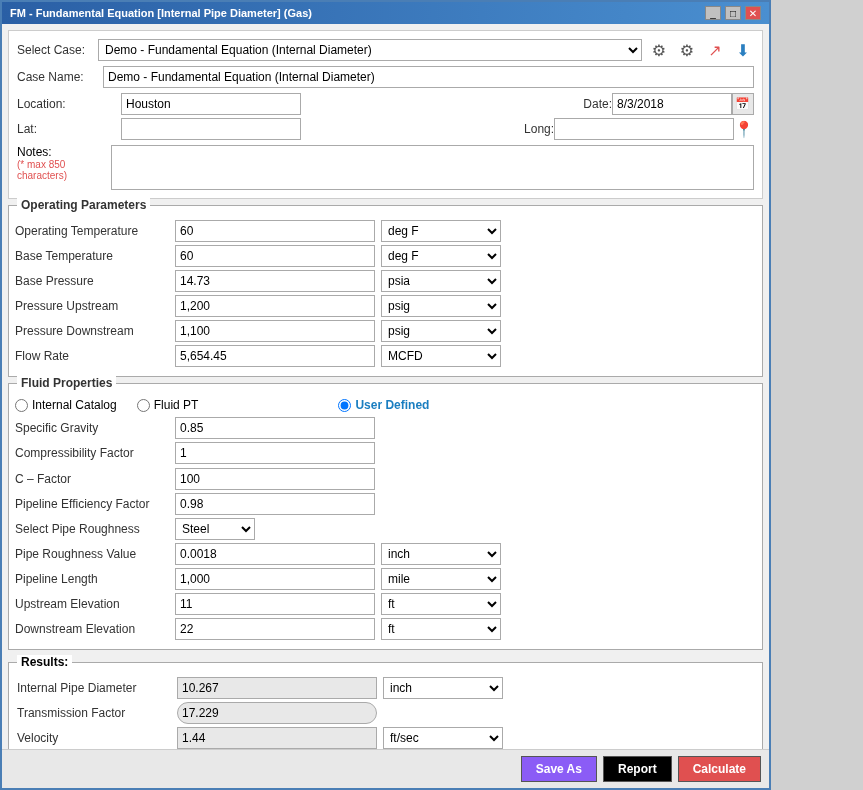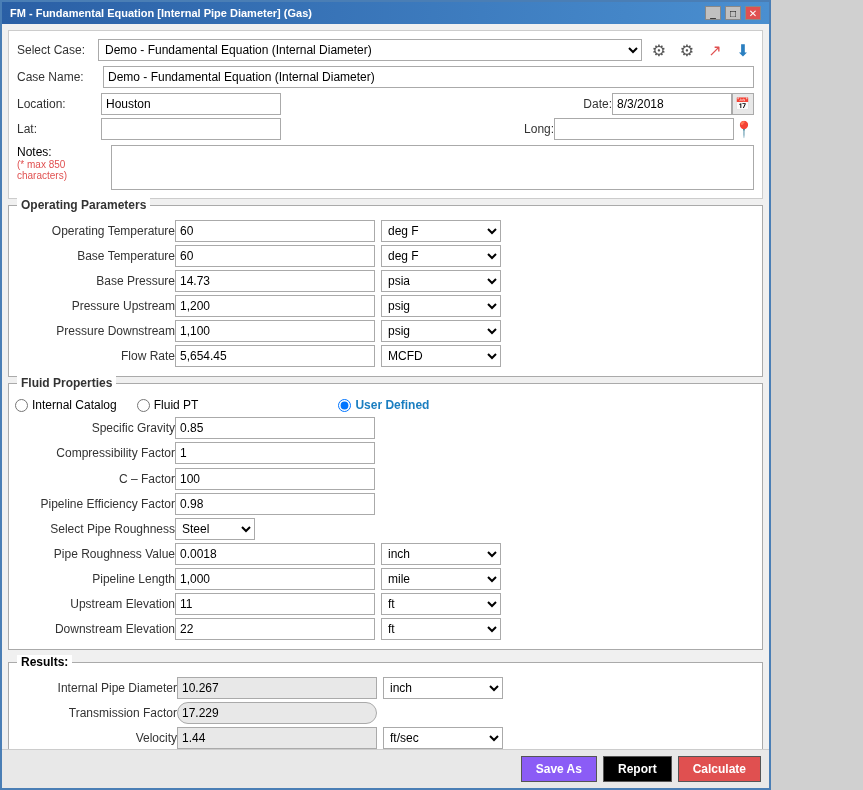--- a/index.html
+++ b/index.html
@@ -34,21 +34,21 @@
 
     .header-row { display: flex; align-items: center; gap: 6px; margin-bottom: 5px; }
     .select-case-label { min-width: 75px; }
     .select-case-dropdown { flex: 1; height: 22px; }
     .icon-btn { width: 22px; height: 22px; border: none; background: transparent; cursor: pointer; font-size: 14px; display: flex; align-items: center; justify-content: center; }
     .date-input { width: 120px; height: 22px; border: 1px solid #aaa; background: white; padding: 2px 4px; }
     .cal-btn { width: 22px; height: 22px; border: 1px solid #aaa; background: #e8e8e8; cursor: pointer; display: flex; align-items: center; justify-content: center; font-size: 12px; }
 
     .notes-area { width: 100%; height: 45px; border: 1px solid #aaa; background: white; resize: none; padding: 2px 4px; font-size: 11px; }
     .param-row { display: flex; align-items: center; margin-bottom: 3px; }
-    .param-label { width: 160px; color: #333; flex-shrink: 0; text-align: right; }
+    .param-label { width: 160px; color: #333; flex-shrink: 0; }
     .param-input { width: 200px; height: 22px; border: 1px solid #aaa; background: white; padding: 2px 4px; }
     .param-unit { margin-left: 6px; }
     .param-unit select { width: 120px; }
     .radio-row { display: flex; align-items: center; gap: 20px; margin-bottom: 5px; }
     .radio-item { display: flex; align-items: center; gap: 4px; cursor: pointer; }
     .result-input-normal { background: #e8e8e8 !important; }
 
     .results-section { border: 1px solid #aaa; background: white; padding: 8px; position: relative; margin-top: 6px; }
     .results-title { position: absolute; top: -8px; left: 8px; background: white; padding: 0 4px; font-weight: bold; }
 
@@ -65,21 +65,21 @@
     .unit-select { width: 120px; height: 22px; }
 
     .pipe-roughness-row { display: flex; align-items: center; margin-bottom: 3px; }
     .pipe-roughness-select-wrap { display: flex; align-items: center; gap: 4px; }
 
     input[type="text"], input[type="number"] {
       font-size: 12px;
     }
 
     .loc-date-row { display: flex; align-items: center; gap: 10px; }
-    .loc-section { display: flex; align-items: center; gap: 4px; flex: 1; }
+    .loc-section { display: flex; align-items: center; gap: 24px; flex: 1; }
     .date-section { display: flex; align-items: center; gap: 0; }
     .latlong-row { display: flex; align-items: center; gap: 10px; margin-top: 3px; }
 
     .gear-icon { color: #555; font-size: 16px; }
     .share-icon { color: #e05050; font-size: 16px; }
     .download-icon { color: #2a7fc0; font-size: 16px; }
     .map-pin { color: green; font-size: 16px; }
   </style>
 </head>
 <body>

